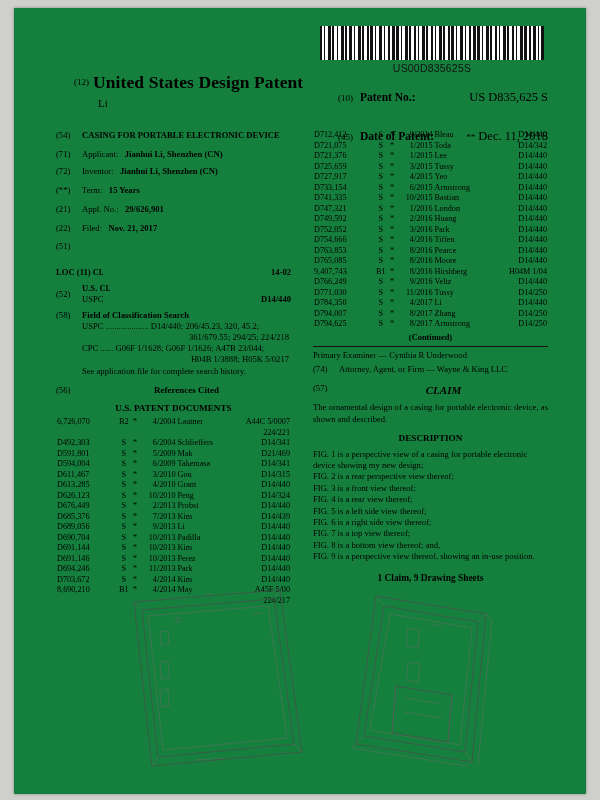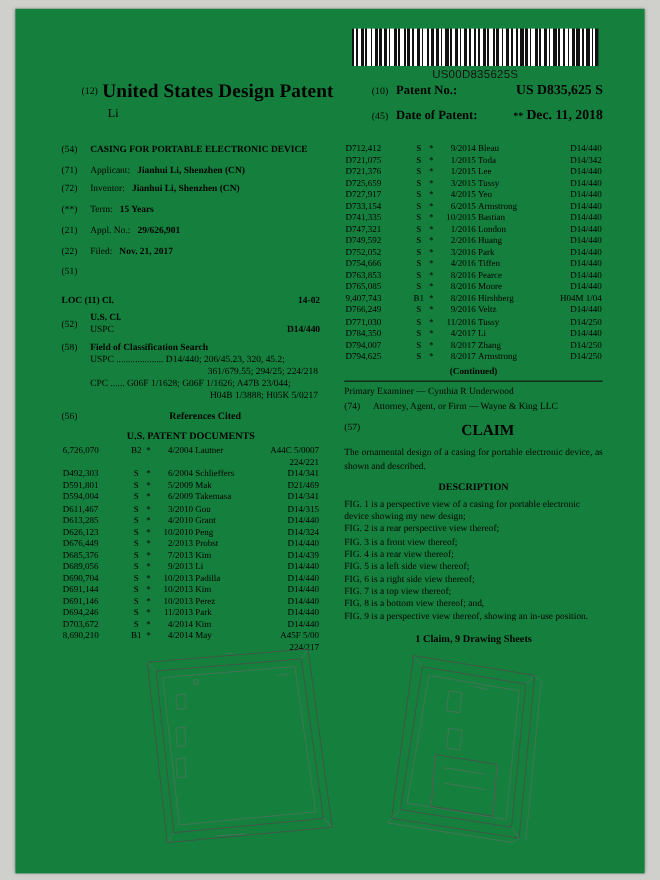--- a/index.html
+++ b/index.html
@@ -57,21 +57,21 @@
   .hdr-left{position:absolute;left:18px;top:0;}
   .sup{font-size:9px;vertical-align:3px;}
   .title-us{
     font-size:17.5px;font-weight:bold;letter-spacing:.1px;
   }
   .inventor-line{font-size:11px;margin-top:4px;margin-left:24px;}
   .hdr-right{position:absolute;left:282px;top:2px;width:210px;font-size:11px;}
   .hdr-right .row{display:flex;align-items:baseline;margin-bottom:5px;}
   .hdr-right .tag{width:22px;font-size:9px;}
   .hdr-right .lbl{font-weight:bold;font-size:11.5px;white-space:nowrap;}
-  .hdr-right .val{margin-left:auto;font-weight:bold;font-size:12.5px;white-space:nowrap;}
+  .hdr-right .val{margin-left:auto;font-weight:normal;font-size:12.5px;white-space:nowrap;margin-top:16px;}
   .stars{font-size:9px;margin-right:3px;}
   
   .cols{position:absolute;left:0;top:104px;width:492px;}
   .col{position:absolute;top:0;width:235px;font-size:8.6px;line-height:1.28;}
   .colL{left:0;}
   .colR{left:257px;}
   .fld{display:flex;margin-bottom:5px;}
   .fld .num{width:26px;flex:0 0 26px;}
   .fld .body{flex:1;}
   .b{font-weight:bold;}
@@ -208,20 +208,21 @@
               <span>USPC</span>
               <span>....................</span>
               <span>D14/440; 206/45.23, 320, 45.2;</span>
             </div>
             <div class="right-sub">361/679.55; 294/25; 224/218</div>
             <div>
               <span>CPC ......</span>
               <span>G06F 1/1628; G06F 1/1626; A47B 23/044;</span>
             </div>
             <div class="right-sub">H04B 1/3888; H05K 5/0217</div>
+            <div style="margin-top:1px;">See application file for complete search history.</div>
           </div>
         </div>
 
         <div class="fld" style="margin-top:8px;">
           <div class="num">(56)</div>
           <div class="body ctr b" style="font-size:9px;">References Cited</div>
         </div>
 
         <div class="sec-title">U.S. PATENT DOCUMENTS</div>
 
@@ -539,21 +540,21 @@
 
         <div class="prim">Primary Examiner — Cynthia R Underwood</div>
 
         <div class="fld" style="margin-top:3px;">
           <div class="num">(74)</div>
           <div class="body">Attorney, Agent, or Firm — Wayne &amp; King LLC</div>
         </div>
 
         <div class="fld" style="margin-top:8px;">
           <div class="num">(57)</div>
-          <div class="body ctr b" style="font-size:14px;">CLAIM</div>
+          <div class="body ctr b" style="font-size:11px;font-style:italic;">CLAIM</div>
         </div>
 
         <div class="para">The ornamental design of a casing for portable electronic device, as shown and described.</div>
 
         <div class="claim-head">DESCRIPTION</div>
 
         <div class="desc-list" id="desc-list">
             <div>FIG. 1 is a perspective view of a casing for portable electronic device showing my new design;</div>
             <div>FIG. 2 is a rear perspective view thereof;</div>
             <div>FIG. 3 is a front view thereof;</div>

